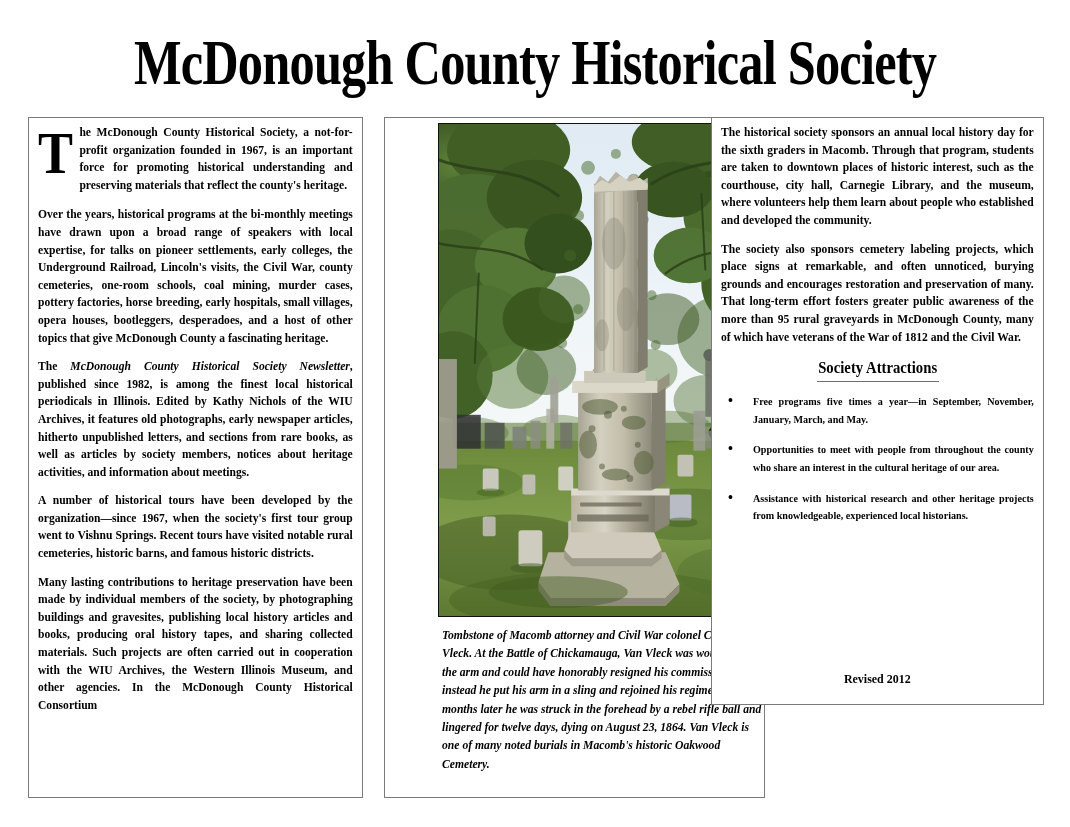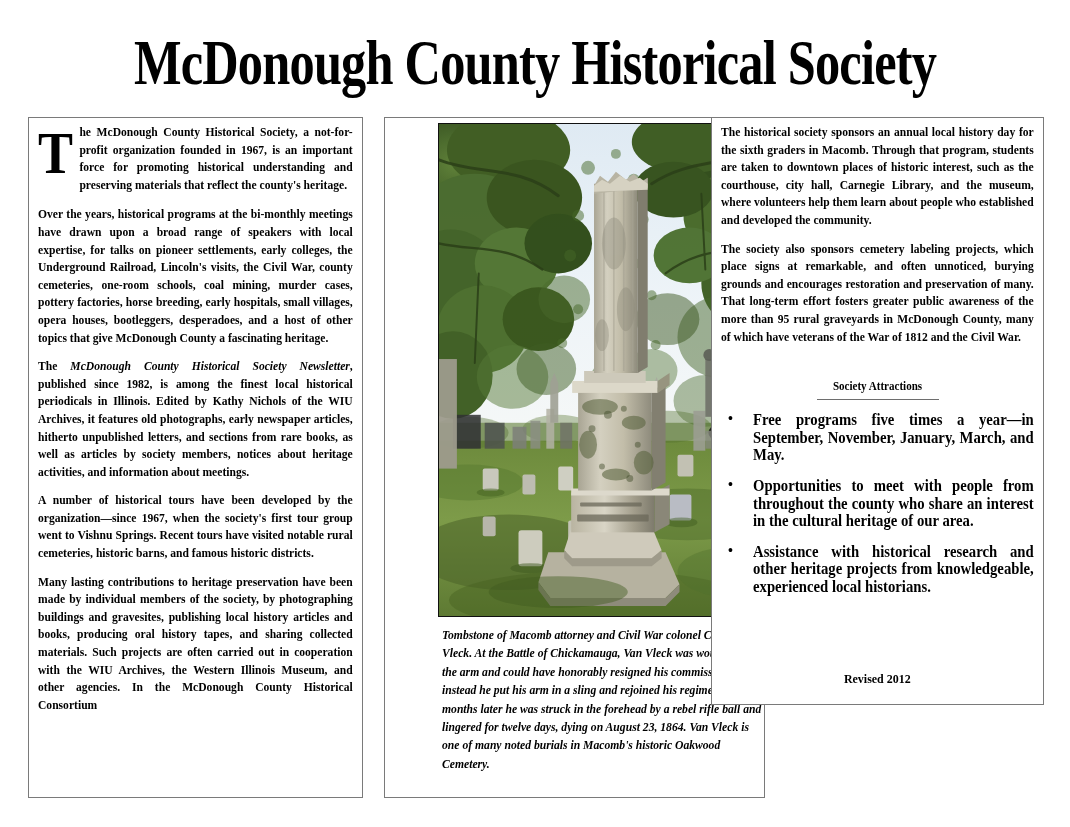--- a/index.html
+++ b/index.html
@@ -121,23 +121,23 @@
     transform: scaleX(0.94);
     transform-origin: left top;
     width: 106%;
   }
 
   
   .section-head {
     text-align: center;
     font-family: "Liberation Serif", serif;
     font-weight: bold;
-    font-size: 12px;
+    font-size: 16px;
     line-height: 20px;
-    margin: 30px 0 3px 0;
+    margin: 12px 0 3px 0;
   }
   .section-head span {
     display: inline-block;
     transform: scaleX(0.92);
   }
   .section-rule {
     width: 122px;
     height: 1px;
     background: #6e6e6e;
     margin: 0 auto 11px auto;
@@ -148,21 +148,21 @@
     list-style: none;
     margin: 0;
     padding: 0;
   }
   ul.bullets li {
     position: relative;
     padding-left: 32px;
     margin-bottom: 13px;
     font-family: "Liberation Serif", serif;
     font-weight: bold;
-    font-size: 16px;
+    font-size: 11px;
     line-height: 17.6px;
     text-align: justify;
   }
   ul.bullets li .btext {
     display: block;
     transform: scaleX(0.92);
     transform-origin: left top;
     width: 108.6%;
   }
   ul.bullets li::before {

